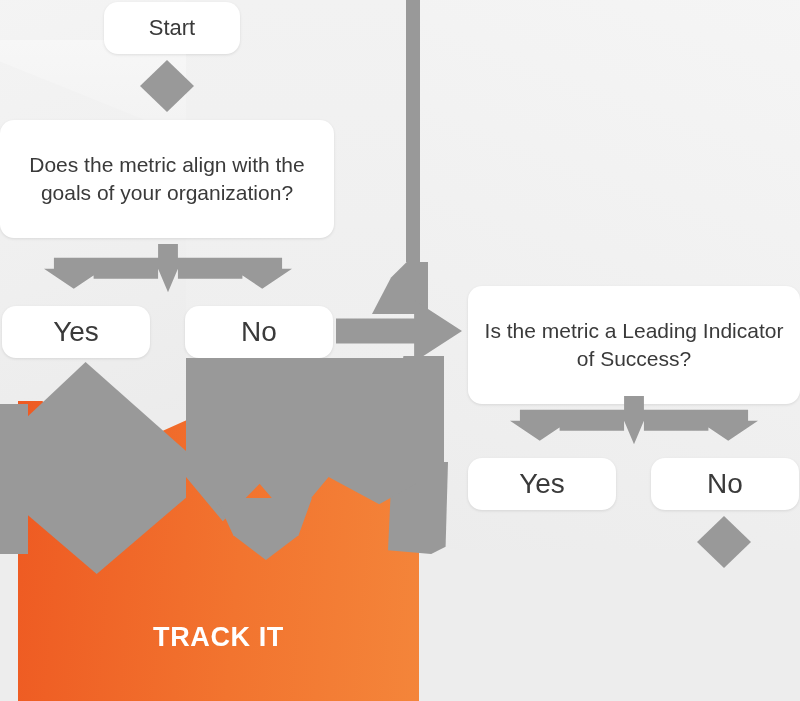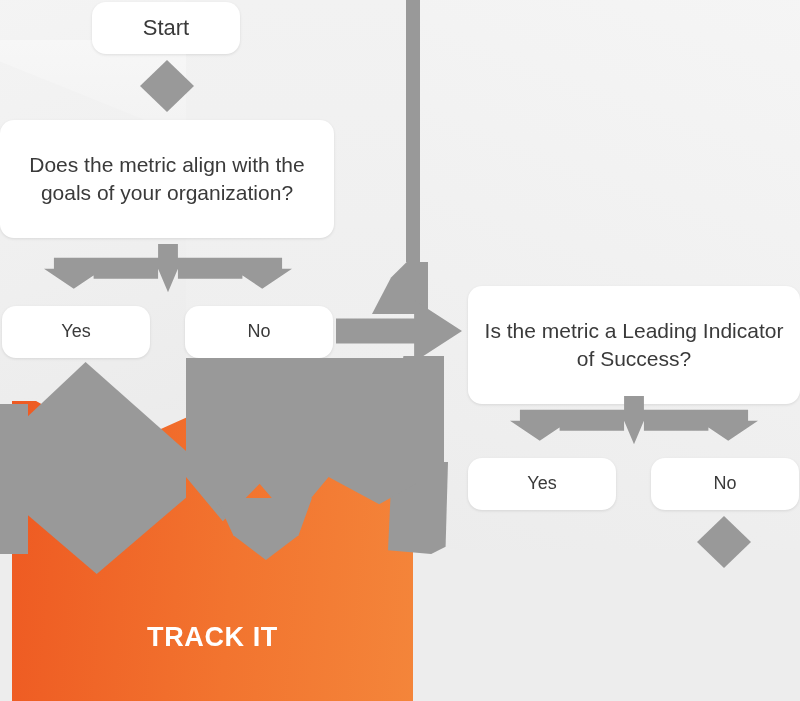--- a/index.html
+++ b/index.html
@@ -85,39 +85,39 @@
     align-items:center;
     justify-content:center;
     text-align:center;
     color:#3a3a3a;
     box-sizing:border-box;
     padding:6px 10px;
     line-height:1.32;
   }
   .node.start{font-size:22px;}
   .node.question{font-size:21px;}
-  .node.option{font-size:18px;}
+  .node.option{font-size:28px;}
 
   
   .banner{
     position:absolute;
     bottom:0;
     height:300px;
     display:flex;
     align-items:flex-end;
     justify-content:center;
     color:#ffffff;
     font-weight:bold;
     font-size:27px;
     letter-spacing:0.6px;
     padding-bottom:48px;
     box-sizing:border-box;
   }
   .banner-track{
-    left:12px;width:401px;
+    left:18px;width:401px;
     background:linear-gradient(95deg,#ee5a22 0%,#f2742f 55%,#f4853a 100%);
     clip-path:polygon(
       0 0, 6% 0, 14% 6%, 26% 2%, 36% 10%,
       46% 4%, 56% 12%, 66% 6%, 74% 14%,
       84% 8%, 92% 14%, 100% 10%, 100% 100%, 0 100%
     );
   }
   .banner-dont{
     left:400px;width:400px;
     background:linear-gradient(100deg,#ea3b5e 0%,#ef4a55 45%,#f2612f 100%);
@@ -147,21 +147,21 @@
   <div class="blob" style="left:372px;top:262px;width:56px;height:52px;
               clip-path:polygon(62% 0,100% 0,100% 100%,0 100%,34% 30%);"></div>
 
   <div class="arrow-right" style="left:336px;top:300px;width:126px;height:62px;"></div>
 
   <div class="blob" style="left:392px;top:356px;width:52px;height:112px;
               clip-path:polygon(22% 0,100% 0,100% 100%,6% 100%,0 56%);"></div>
   <div class="blob" style="left:388px;top:462px;width:60px;height:92px;
               clip-path:polygon(10% 0,100% 0,96% 92%,72% 100%,0 96%,4% 40%);"></div>
 
-  <div class="node start" style="left:92px;top:2px;width:148px;height:52px;">
+  <div class="node start" style="left:104px;top:2px;width:136px;height:52px;">
     <span>Start</span>
   </div>
 
   <div class="arrow-diamond" style="left:140px;top:60px;width:54px;height:52px;"></div>
 
   <div class="node question" style="left:0px;top:120px;width:334px;height:118px;text-align:center;">
     <span>Does the metric align with the goals of your organization?</span>
   </div>
 
   <div class="branch" style="left:44px;top:244px;width:248px;height:62px;"></div>

